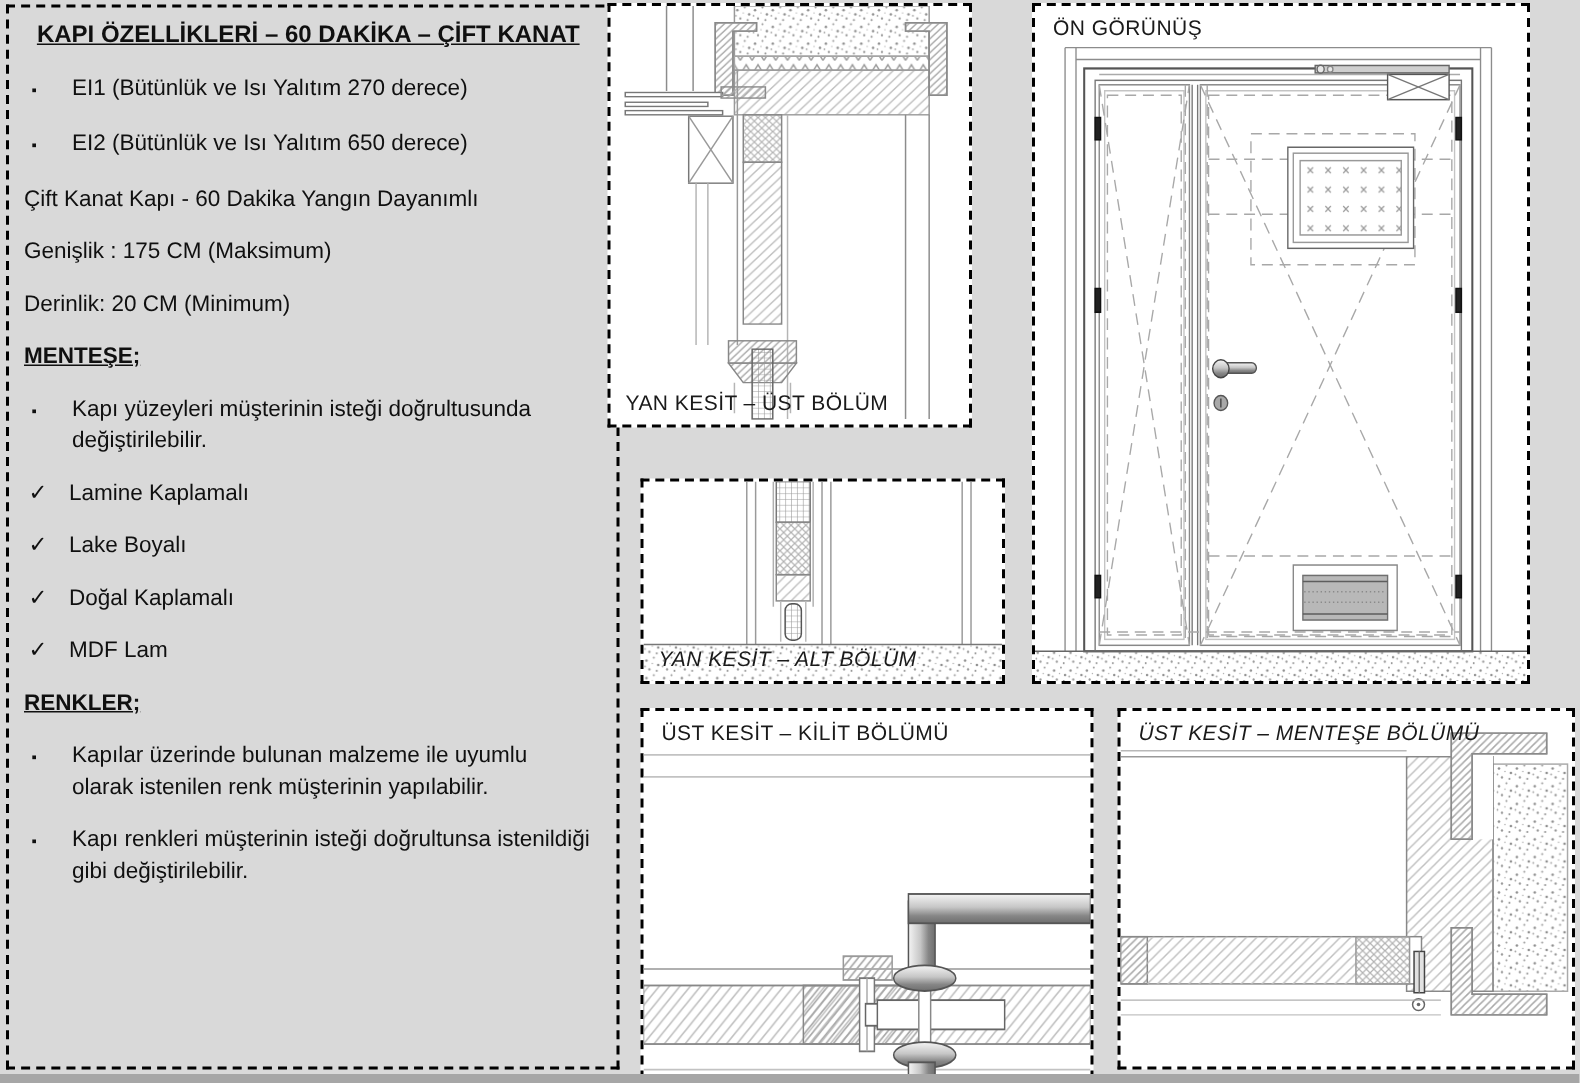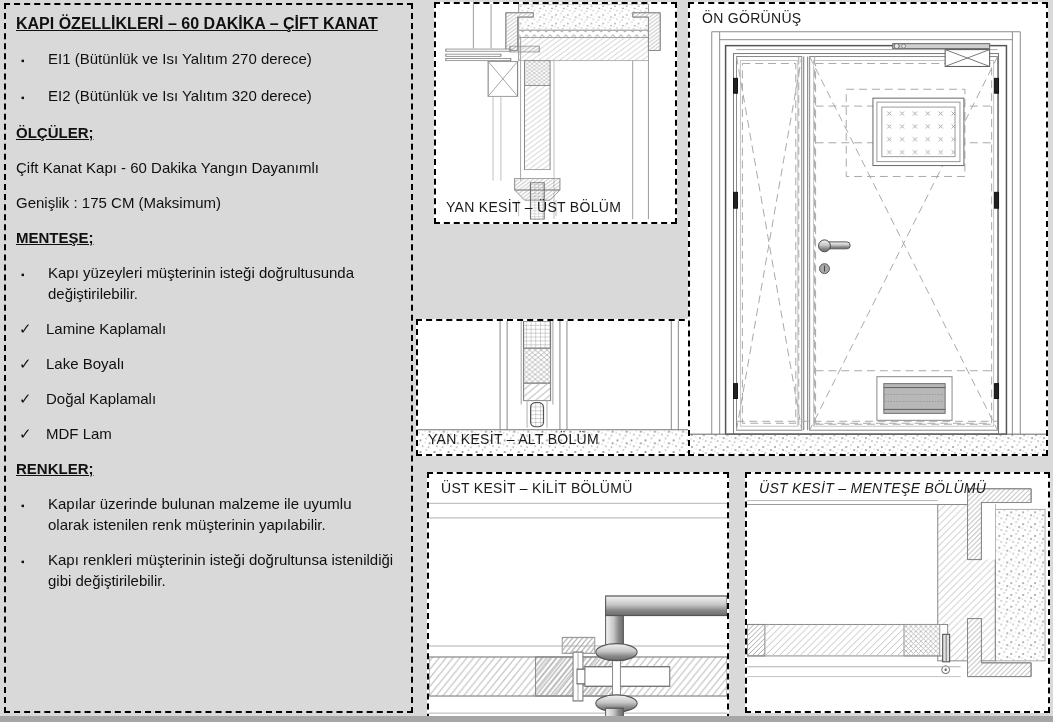--- a/index.html
+++ b/index.html
@@ -7,40 +7,40 @@
     width:1053px;height:722px;position:relative;overflow:hidden;
     background:#d9d9d9;
     font-family:"Liberation Sans",sans-serif;
   }
   .panel{position:absolute;border:2px dashed #000;box-sizing:border-box;}
   .spec-panel{
     left:4px;top:3px;width:409px;height:710px;
     background:#d9d9d9;padding:8px 16px 0 10px;
   }
   .draw-panel{background:#ffffff;}
-  #p-side-top{left:434px;top:2px;width:243px;height:222px;}
-  #p-side-bottom{left:416px;top:319px;width:289px;height:137px;}
-  #p-front{left:688px;top:2px;width:360px;height:454px;}
+  #p-side-top{left:405px;top:2px;width:243px;height:283px;}
+  #p-side-bottom{left:427px;top:319px;width:243px;height:137px;font-style:italic;}
+  #p-front{left:688px;top:2px;width:332px;height:454px;}
   #p-lock{left:427px;top:472px;width:302px;height:298px;}
   #p-hinge{left:745px;top:472px;width:305px;height:241px;font-style:italic;}
   svg.drawing{position:absolute;left:0;top:0;width:100%;height:100%;display:block;}
   .panel-label{
     position:absolute;font-size:14px;color:#1a1a1a;letter-spacing:.3px;
     white-space:nowrap;z-index:3;
   }
   .lbl-bl{left:10px;bottom:7px;}
   .lbl-tl{left:12px;top:6px;}
 
   
   .blk{font-size:15px;color:#101010;line-height:21px;margin:0 0 14px 0;display:flex;}
   .blk .txt{flex:1;}
   .marker{flex:0 0 27px;width:27px;}
   .blk.bullet .marker{font-size:10px;padding-top:2px;padding-left:5px;}
   .blk.check .marker{font-size:15px;padding-left:3px;}
-  .blk.title-blk{font-weight:bold;font-size:16px;}
+  .blk.title-blk{font-weight:bold;font-size:16px;text-align:center;}
   .blk.title-blk .txt,.blk.heading .txt{text-decoration:underline;}
   .blk.heading{font-weight:bold;}
   .page-bottom-strip{position:absolute;left:0;right:0;bottom:0;height:6px;background:#a6a6a6;}
 </style>
 </head>
 <body>
 
 <svg width="0" height="0" style="position:absolute" aria-hidden="true">
   <defs>
     <pattern id="pat-hatch" width="7" height="7" patternUnits="userSpaceOnUse">
@@ -88,30 +88,30 @@
 <div class="panel spec-panel">
   <div class="blk title-blk">
     <span class="txt">KAPI ÖZELLİKLERİ – 60 DAKİKA – ÇİFT KANAT</span>
   </div>
   <div class="blk bullet">
     <span class="marker">▪</span>
     <span class="txt">EI1 (Bütünlük ve Isı Yalıtım 270 derece)</span>
   </div>
   <div class="blk bullet">
     <span class="marker">▪</span>
-    <span class="txt">EI2 (Bütünlük ve Isı Yalıtım 320 derece)</span>
-  </div>
-  <div class="blk heading">
-    <span class="txt">ÖLÇÜLER;</span>
+    <span class="txt">EI2 (Bütünlük ve Isı Yalıtım 650 derece)</span>
   </div>
   <div class="blk plain">
     <span class="txt">Çift Kanat Kapı - 60 Dakika Yangın Dayanımlı</span>
   </div>
   <div class="blk plain">
     <span class="txt">Genişlik : 175 CM (Maksimum)</span>
+  </div>
+  <div class="blk plain">
+    <span class="txt">Derinlik: 20 CM (Minimum)</span>
   </div>
   <div class="blk heading">
     <span class="txt">MENTEŞE;</span>
   </div>
   <div class="blk bullet">
     <span class="marker">▪</span>
     <span class="txt">Kapı yüzeyleri müşterinin isteği doğrultusunda değiştirilebilir.</span>
   </div>
   <div class="blk check">
     <span class="marker">✓</span>

